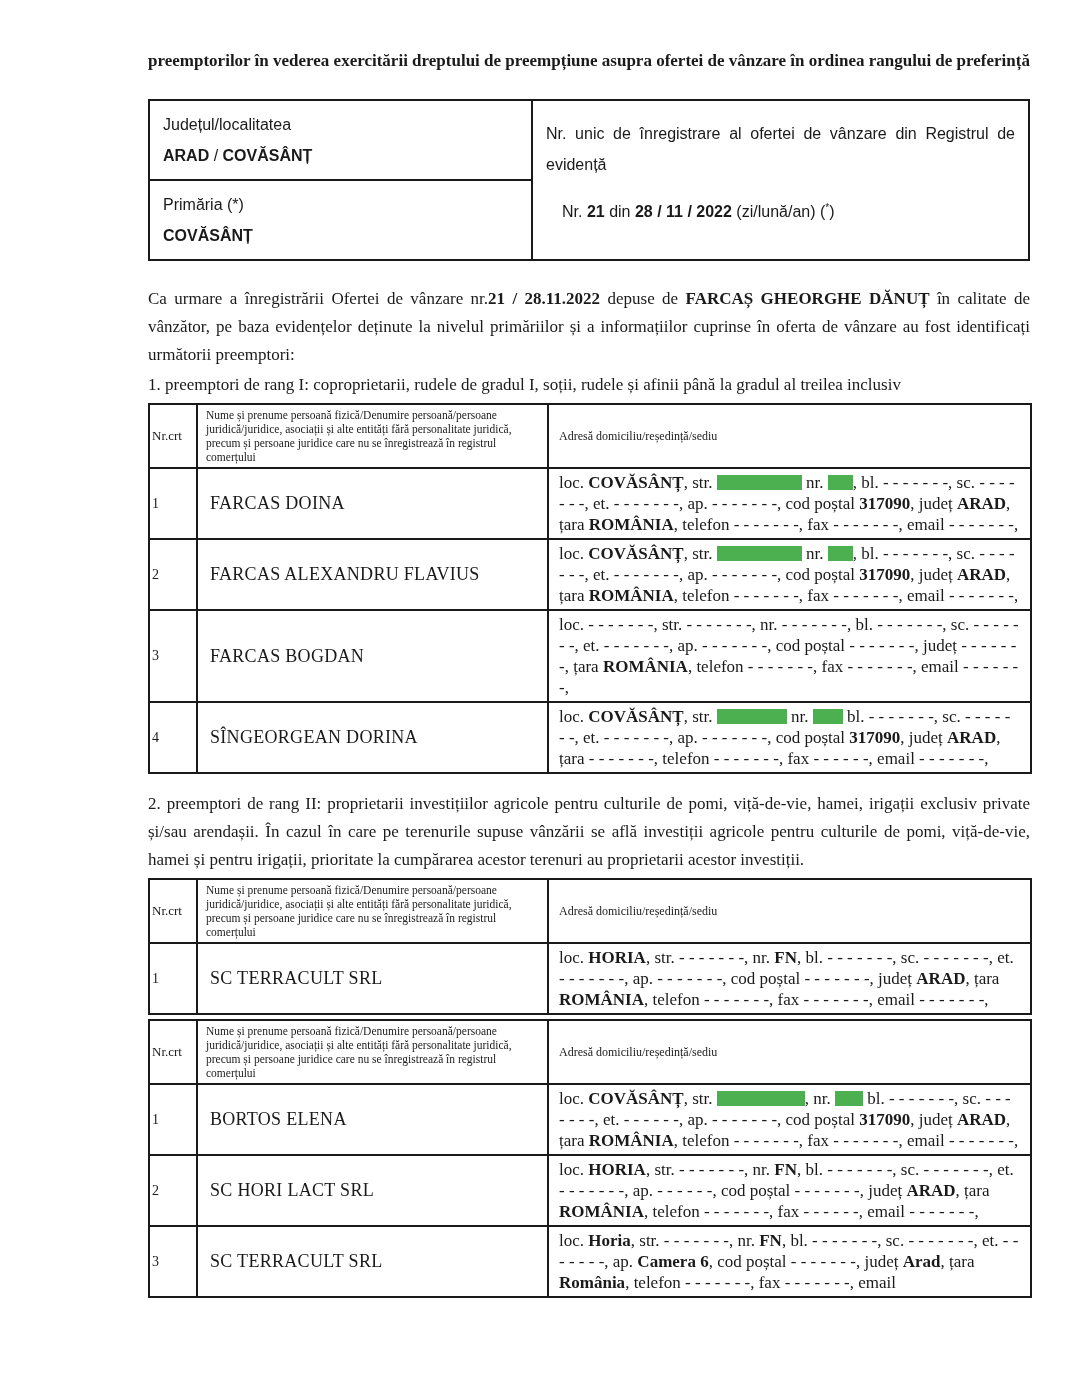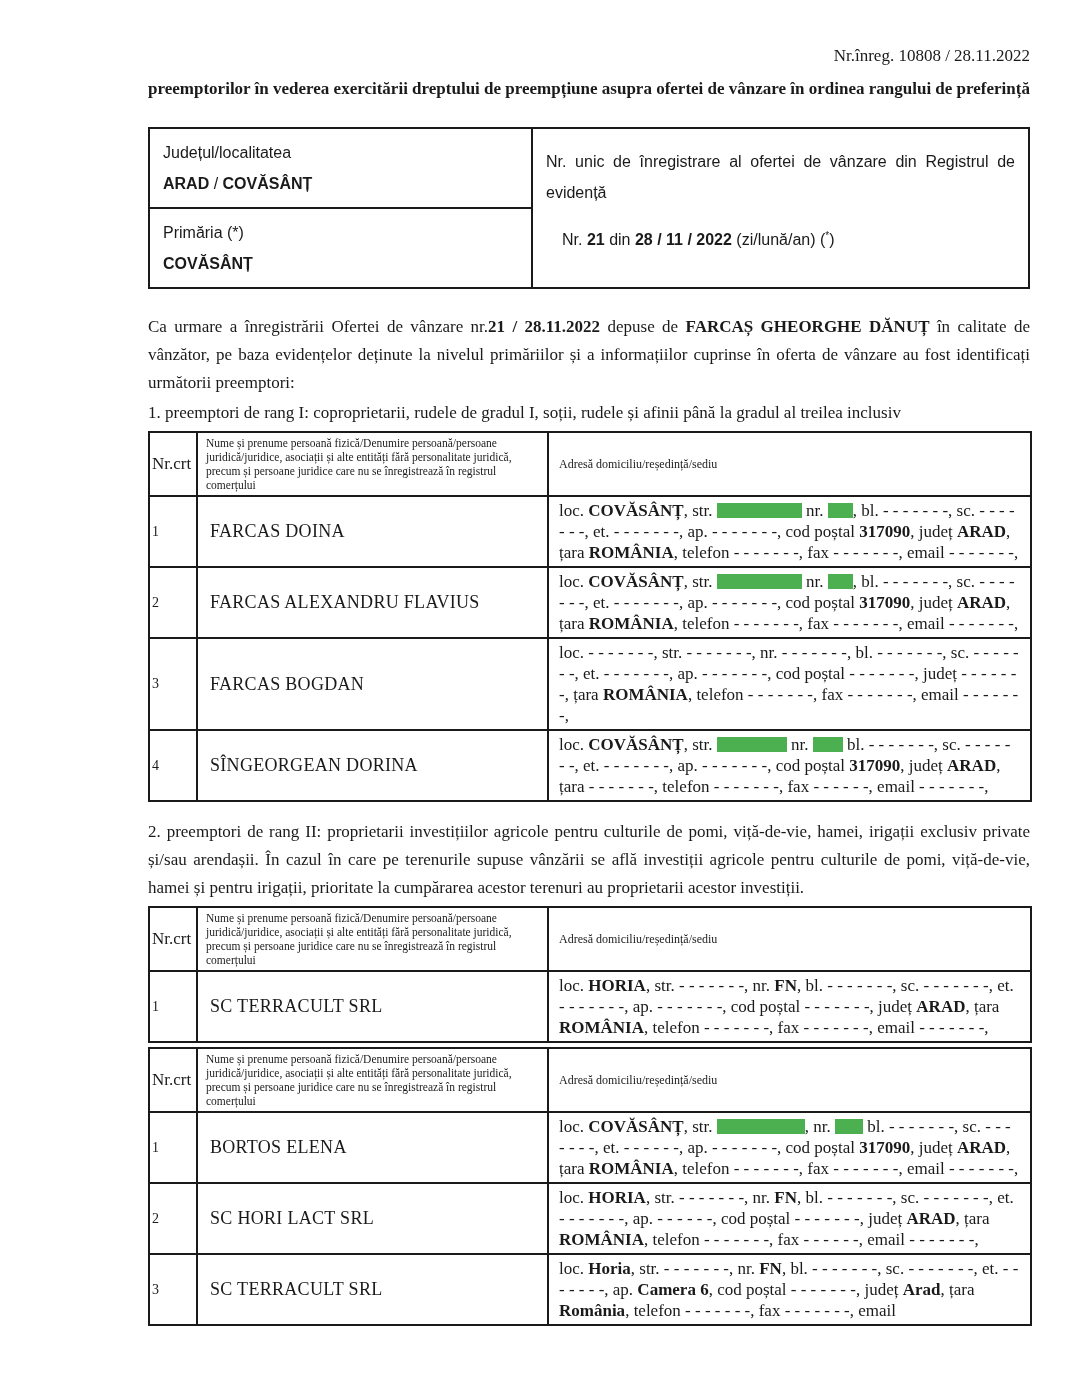--- a/index.html
+++ b/index.html
@@ -54,40 +54,39 @@
   }
   table.data td,table.data th{
     border:2px solid #1a1a1a;
     vertical-align:middle;
     font-weight:normal;
     text-align:left;
   }
   table.data col.c-num{width:48px;}
   table.data col.c-name{width:351px;}
   table.data col.c-addr{width:483px;}
-  th.h-num{font-size:17px;text-align:center;padding:2px;}
+  th.h-num{font-size:13px;text-align:center;padding:2px;}
   th.h-name{font-size:11.5px;line-height:14px;text-align:justify;padding:3px 8px;}
   th.h-addr{font-size:12px;padding:3px 10px;}
   td.num{text-align:center;font-size:14px;padding:2px;}
   td.name{font-weight:bold;font-size:18px;padding:2px 12px;letter-spacing:.3px;}
   td.addr{font-size:17px;line-height:21px;text-align:justify;padding:3px 10px;}
   .redact{
     display:inline-block;
     height:15px;
     background:var(--redact,#4CAF50);
     vertical-align:-2px;
   }
   .sup{font-size:10px;vertical-align:super;line-height:0;}
 </style>
 </head>
 <body>
 
 <div class="page">
 
-  <div class="right-align regnum">Nr.înreg.  10808 / 28.11.2022</div>
   <p class="list-title">preemptorilor în vederea exercitării dreptului de preempțiune asupra ofertei de vânzare în ordinea rangului de preferință</p>
 
   <table class="info">
     <tbody>
         <tr>
       <td class="lbl-cell">
         <div class="cell-label">Județul/localitatea</div>
         <div class="cell-value"><span style="font-weight: bold;">ARAD</span><span class="sep"> / </span><span style="font-weight: bold;">COVĂSÂNȚ</span></div>
       </td>
       <td rowspan="2">

